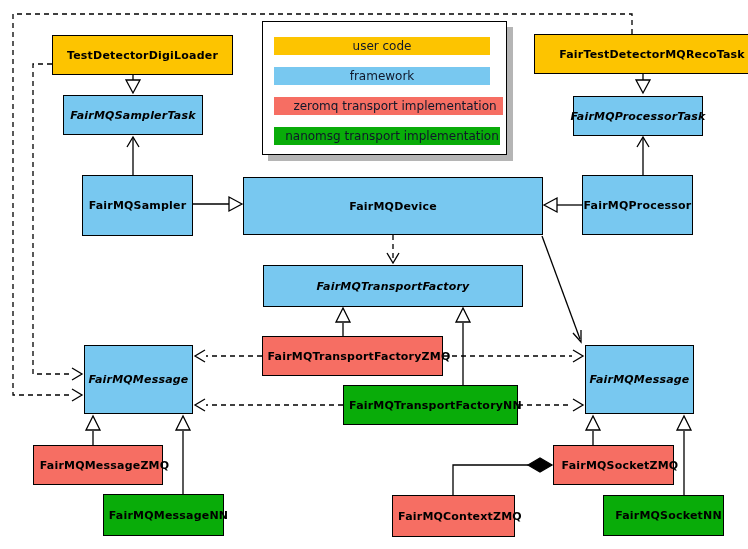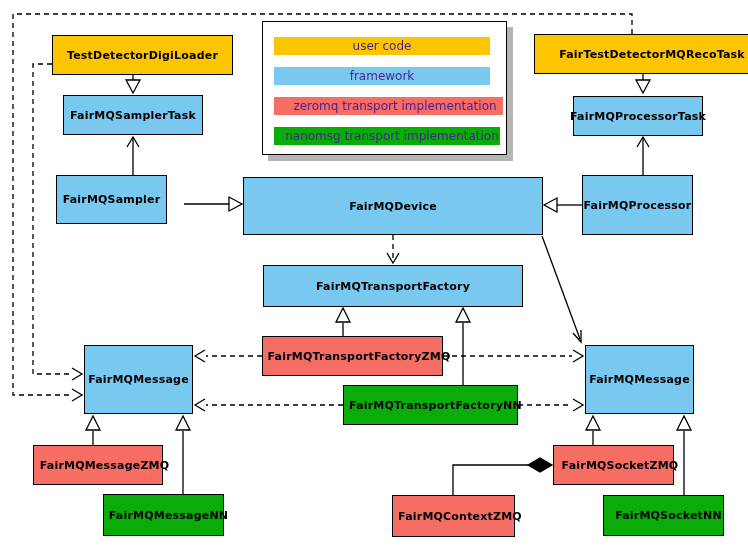--- a/index.html
+++ b/index.html
@@ -7,33 +7,33 @@
     position:relative;width:748px;height:549px;background:#fff;overflow:hidden;
     font-family:"DejaVu Sans","Liberation Sans",sans-serif;
   }
   .edges{position:absolute;left:0;top:0;width:748px;height:549px;}
   .edges *{vector-effect:non-scaling-stroke;}
   .node{
     position:absolute;box-sizing:border-box;border:1.3px solid #000;
     display:flex;align-items:center;justify-content:center;text-align:left;
     font-weight:bold;font-size:11px;letter-spacing:0.2px;color:#000;white-space:nowrap;
   }
-  .node.abstract{}
+  .node.abstract{font-style:italic;}
   .c-user{background:var(--c-user);}
   .c-fw{background:var(--c-fw);}
   .c-zmq{background:var(--c-zmq);padding-left:13px;}
   .c-nn{background:var(--c-nn);padding-left:10px;}
   .legend{
     position:absolute;left:262px;top:21px;width:245px;height:134px;box-sizing:border-box;
     background:#fff;border:1.5px solid #000;box-shadow:6px 6px 0 var(--shadow);
   }
   .legend-bar{
     position:absolute;left:11px;width:216px;height:18px;
     display:flex;align-items:center;justify-content:center;
-    font-size:12px;color:#4c1d95;white-space:nowrap;
+    font-size:12px;color:#0f172a;white-space:nowrap;
   }
 </style>
 </head>
 <body>
 
 <div class="stage">
 
   <svg class="edges" viewBox="0 0 748 549" xmlns="http://www.w3.org/2000/svg" fill="none" stroke="#000" stroke-width="1.3">
 
     <g>
@@ -148,21 +148,21 @@
     <div class="legend-bar c-zmq" style="top:75px">zeromq transport implementation</div>
     <div class="legend-bar c-nn" style="top:105px">nanomsg transport implementation</div>
   </div>
 
   <div class="node c-user" style="left:52px;top:35px;width:181px;height:40px">TestDetectorDigiLoader</div>
   <div class="node c-user" style="left:534px;top:34px;width:236px;height:40px">FairTestDetectorMQRecoTask</div>
 
   <div class="node c-fw abstract" style="left:63px;top:95px;width:140px;height:40px">FairMQSamplerTask</div>
   <div class="node c-fw abstract" style="left:573px;top:96px;width:130px;height:40px">FairMQProcessorTask</div>
 
-  <div class="node c-fw" style="left:56px;top:175px;width:111px;height:49px">FairMQSampler</div>
+  <div class="node c-fw" style="left:82px;top:175px;width:111px;height:61px">FairMQSampler</div>
   <div class="node c-fw" style="left:243px;top:177px;width:300px;height:58px">FairMQDevice</div>
   <div class="node c-fw" style="left:582px;top:175px;width:111px;height:60px">FairMQProcessor</div>
 
   <div class="node c-fw abstract" style="left:263px;top:265px;width:260px;height:42px">FairMQTransportFactory</div>
 
   <div class="node c-nn" style="left:343px;top:385px;width:175px;height:40px">FairMQTransportFactoryNN</div>
   <div class="node c-zmq" style="left:262px;top:336px;width:181px;height:40px">FairMQTransportFactoryZMQ</div>
 
   <div class="node c-fw abstract" style="left:84px;top:345px;width:109px;height:69px">FairMQMessage</div>
   <div class="node c-fw abstract" style="left:585px;top:345px;width:109px;height:69px">FairMQMessage</div>

